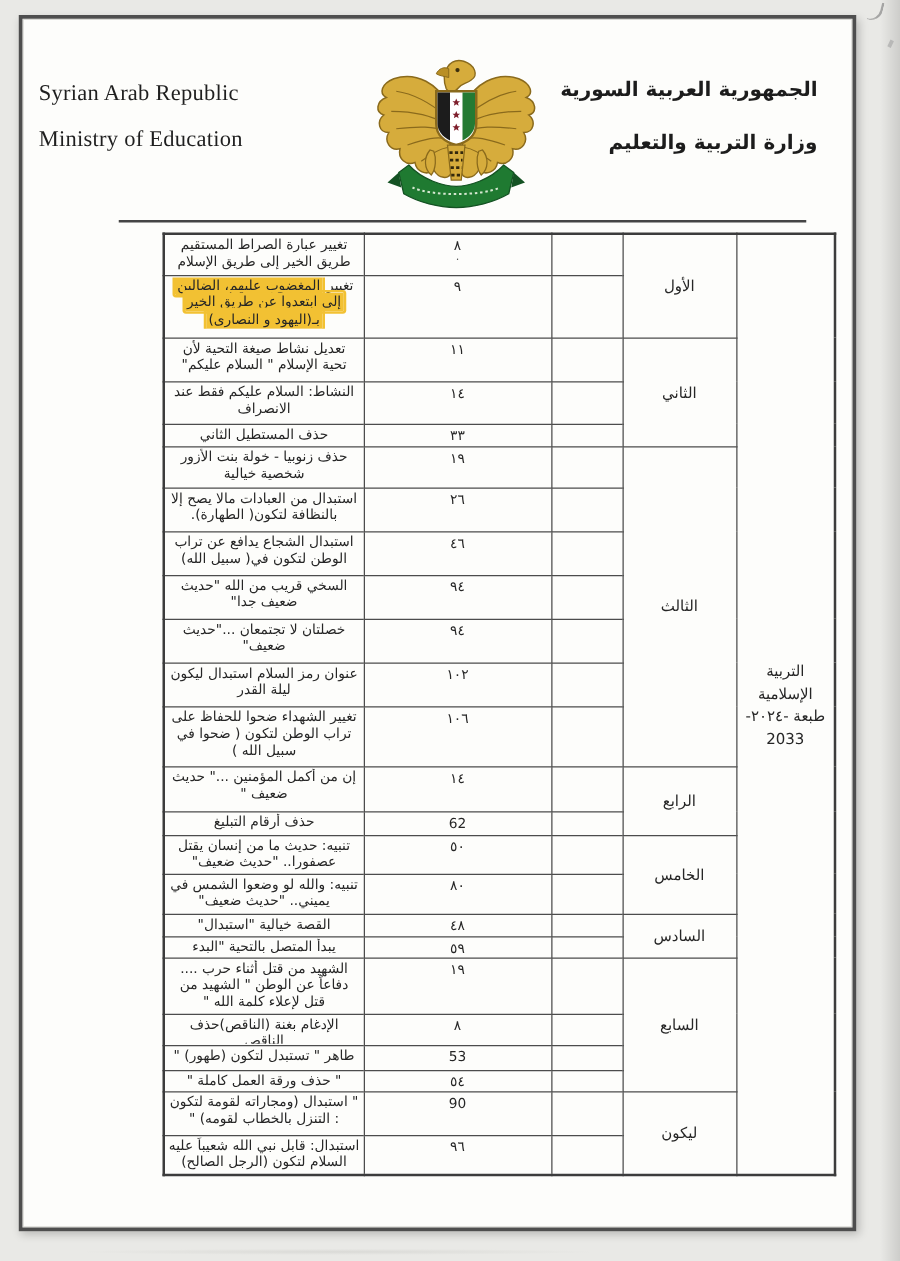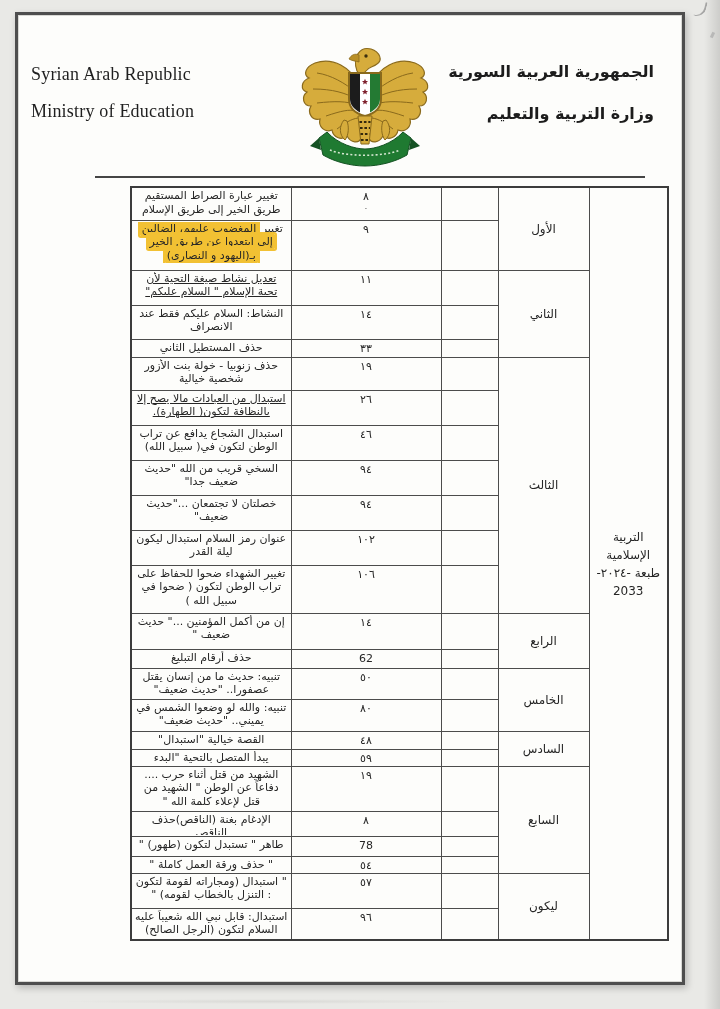--- a/index.html
+++ b/index.html
@@ -138,21 +138,21 @@
         <td class="cell-page">٩</td>
         <td class="cell-desc">
           <div class="desc-inner" style="max-height: 47px;"><span>تغيير </span><mark class="hl">المغضوب عليهم، الضالين إلى ابتعدوا عن طريق الخير بـ(اليهود و النصارى)</mark></div>
         </td>
       </tr>
       <tr style="height: 35px;">
         <td class="cell-section" rowspan="3">الثاني</td>
         <td class="cell-empty"></td>
         <td class="cell-page">١١</td>
         <td class="cell-desc">
-          <div class="desc-inner" style="max-height: 32px; text-decoration: underline;">تعديل نشاط صيغة التحية لأن تحية الإسلام " السلام عليكم"</div>
+          <div class="desc-inner" style="max-height: 32px;">تعديل نشاط صيغة التحية لأن تحية الإسلام " السلام عليكم"</div>
         </td>
       </tr>
       <tr style="height: 34px;">
         <td class="cell-empty"></td>
         <td class="cell-page">١٤</td>
         <td class="cell-desc">
           <div class="desc-inner" style="max-height: 31px;">النشاط: السلام عليكم فقط عند الانصراف</div>
         </td>
       </tr>
       <tr style="height: 18px;">
@@ -167,21 +167,21 @@
         <td class="cell-empty"></td>
         <td class="cell-page">١٩</td>
         <td class="cell-desc">
           <div class="desc-inner" style="max-height: 30px;">حذف زنوبيا - خولة بنت الأزور شخصية خيالية</div>
         </td>
       </tr>
       <tr style="height: 35px;">
         <td class="cell-empty"></td>
         <td class="cell-page">٢٦</td>
         <td class="cell-desc">
-          <div class="desc-inner" style="max-height: 32px; text-decoration: underline;">استبدال من العبادات مالا يصح إلا بالنظافة لتكون( الطهارة).</div>
+          <div class="desc-inner" style="max-height: 32px;">استبدال من العبادات مالا يصح إلا بالنظافة لتكون( الطهارة).</div>
         </td>
       </tr>
       <tr style="height: 35px;">
         <td class="cell-empty"></td>
         <td class="cell-page">٤٦</td>
         <td class="cell-desc">
           <div class="desc-inner" style="max-height: 32px;">استبدال الشجاع يدافع عن تراب الوطن لتكون في( سبيل الله)</div>
         </td>
       </tr>
       <tr style="height: 35px;">
@@ -267,36 +267,36 @@
       </tr>
       <tr style="height: 25px;">
         <td class="cell-empty"></td>
         <td class="cell-page">٨</td>
         <td class="cell-desc">
           <div class="desc-inner" style="max-height: 22px;">الإدغام بغنة (الناقص)حذف الناقص</div>
         </td>
       </tr>
       <tr style="height: 20px;">
         <td class="cell-empty"></td>
-        <td class="cell-page">78</td>
+        <td class="cell-page">53</td>
         <td class="cell-desc">
           <div class="desc-inner" style="max-height: 17px;">طاهر " تستبدل لتكون (طهور) "</div>
         </td>
       </tr>
       <tr style="height: 17px;">
         <td class="cell-empty"></td>
         <td class="cell-page">٥٤</td>
         <td class="cell-desc">
           <div class="desc-inner" style="max-height: 14px;">" حذف ورقة العمل كاملة "</div>
         </td>
       </tr>
       <tr style="height: 35px;">
         <td class="cell-section" rowspan="2">ليكون</td>
         <td class="cell-empty"></td>
-        <td class="cell-page">٥٧</td>
+        <td class="cell-page">90</td>
         <td class="cell-desc">
           <div class="desc-inner" style="max-height: 32px;">" استبدال (ومجاراته لقومة لتكون : التنزل بالخطاب لقومه) "</div>
         </td>
       </tr>
       <tr style="height: 32px;">
         <td class="cell-empty"></td>
         <td class="cell-page">٩٦</td>
         <td class="cell-desc">
           <div class="desc-inner" style="max-height: 29px;">استبدال: قابل نبي الله شعيباً عليه السلام لتكون (الرجل الصالح)</div>
         </td>

